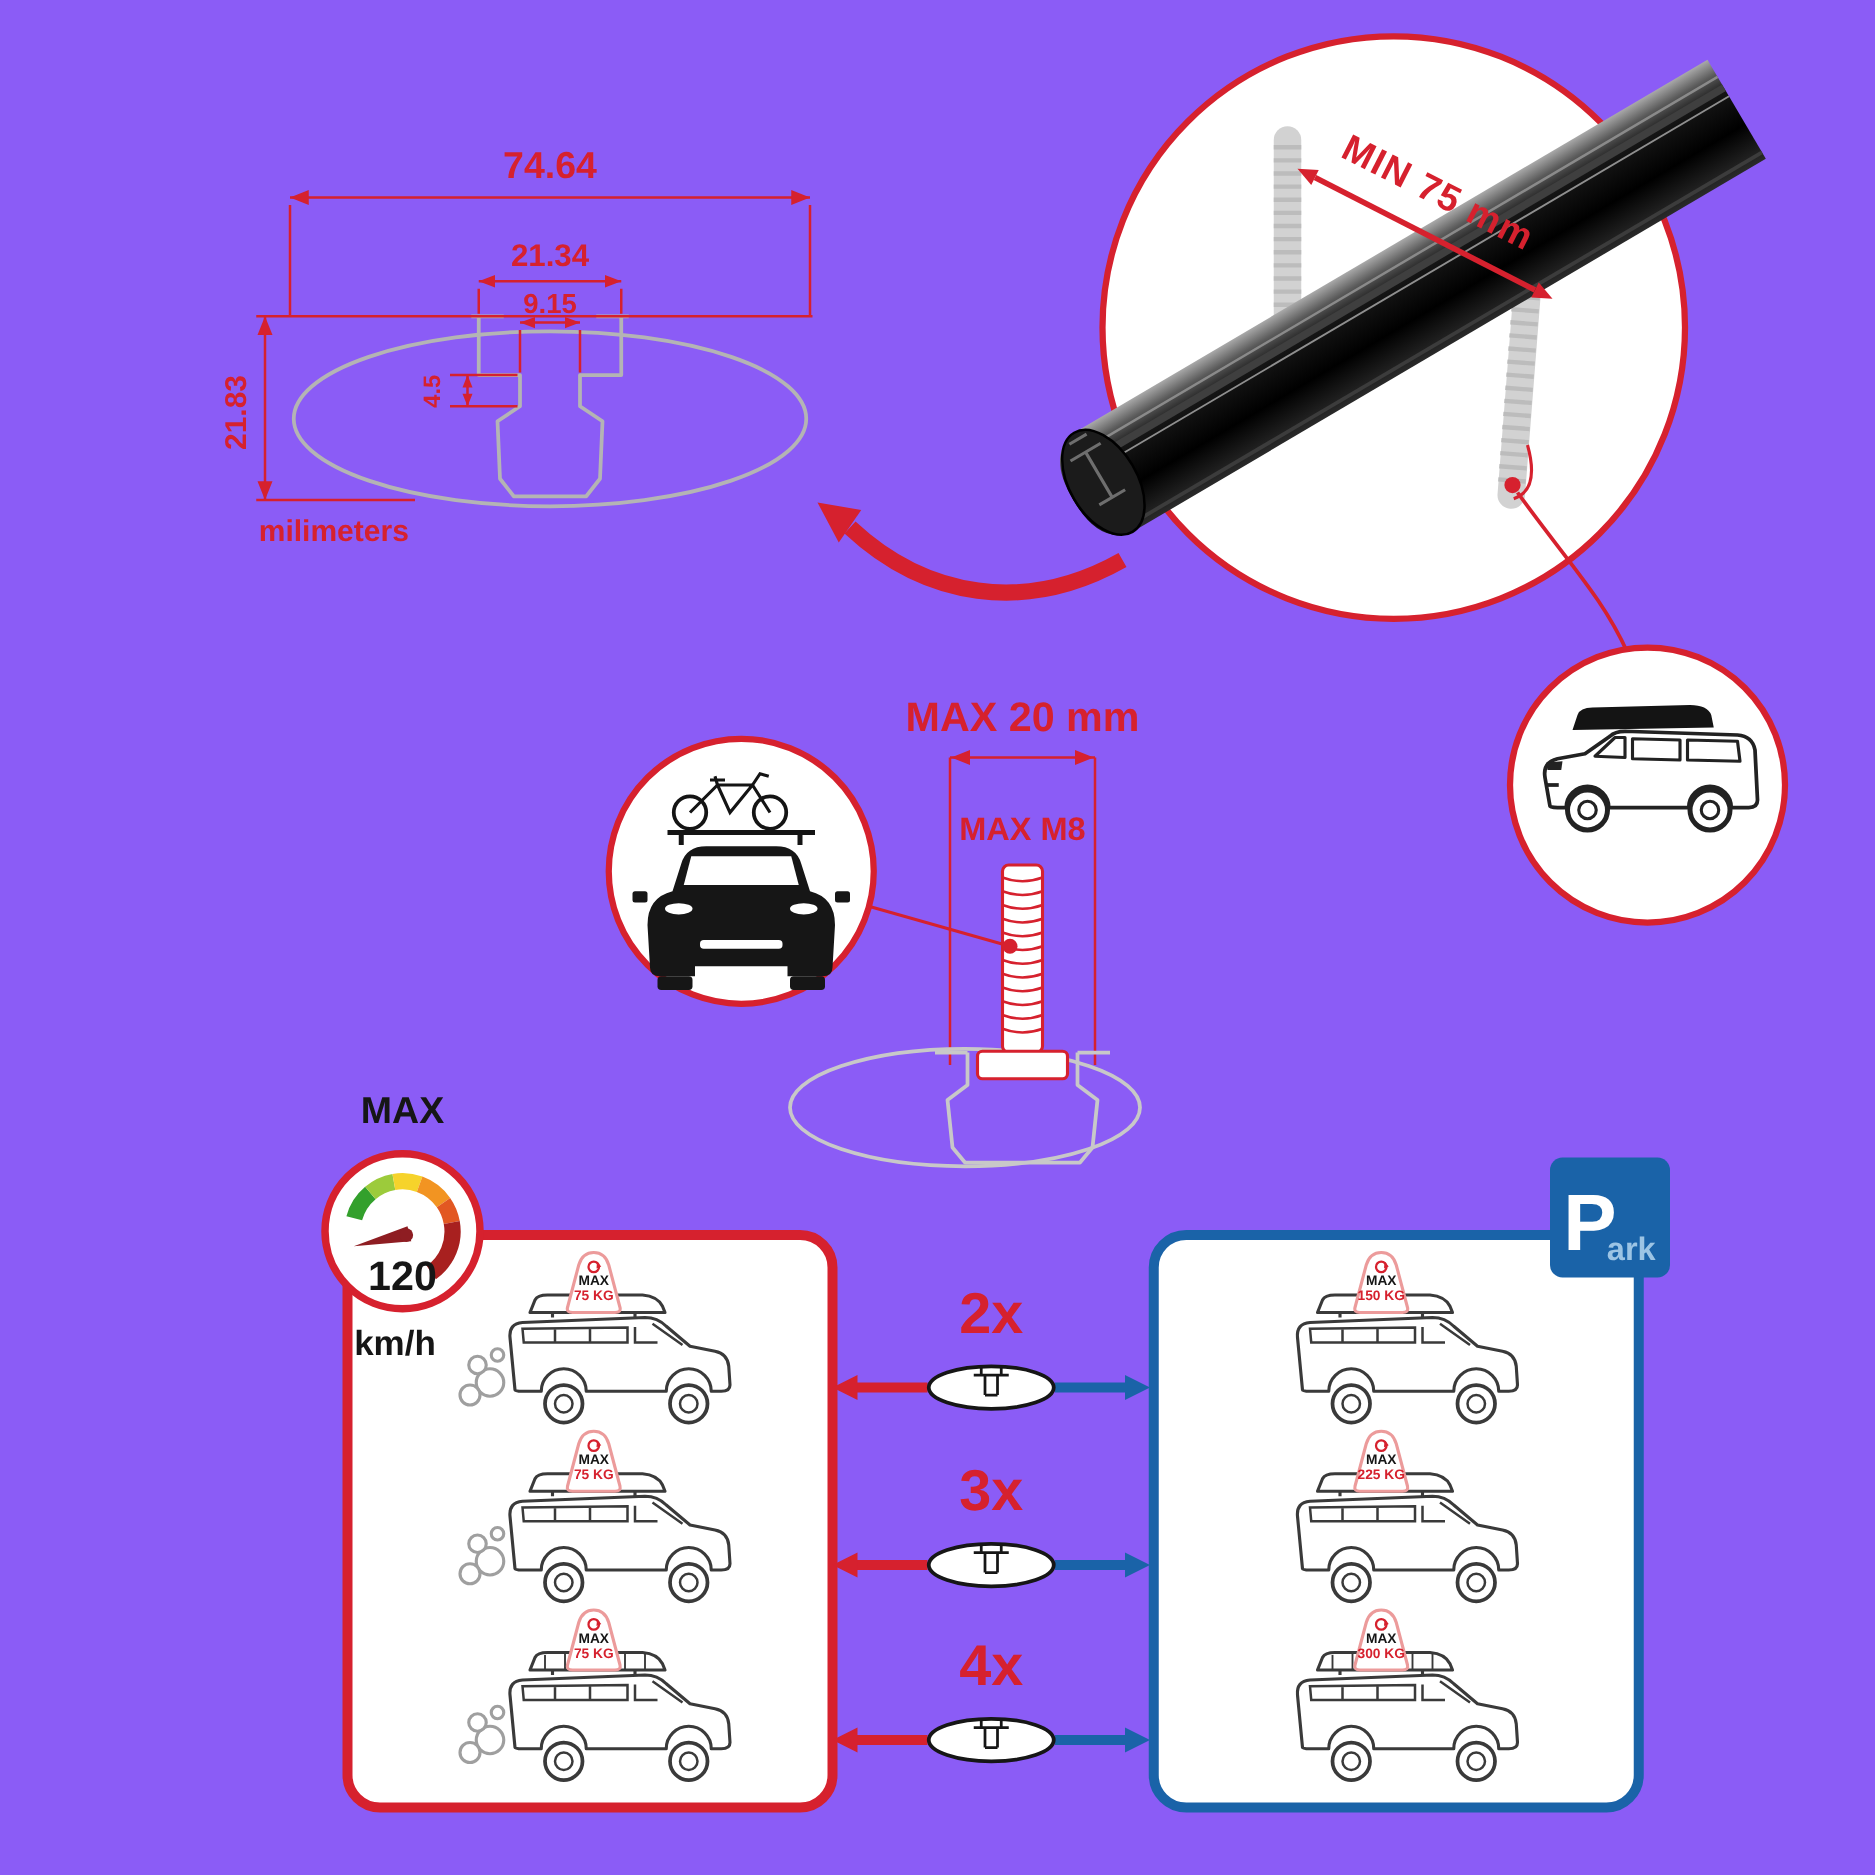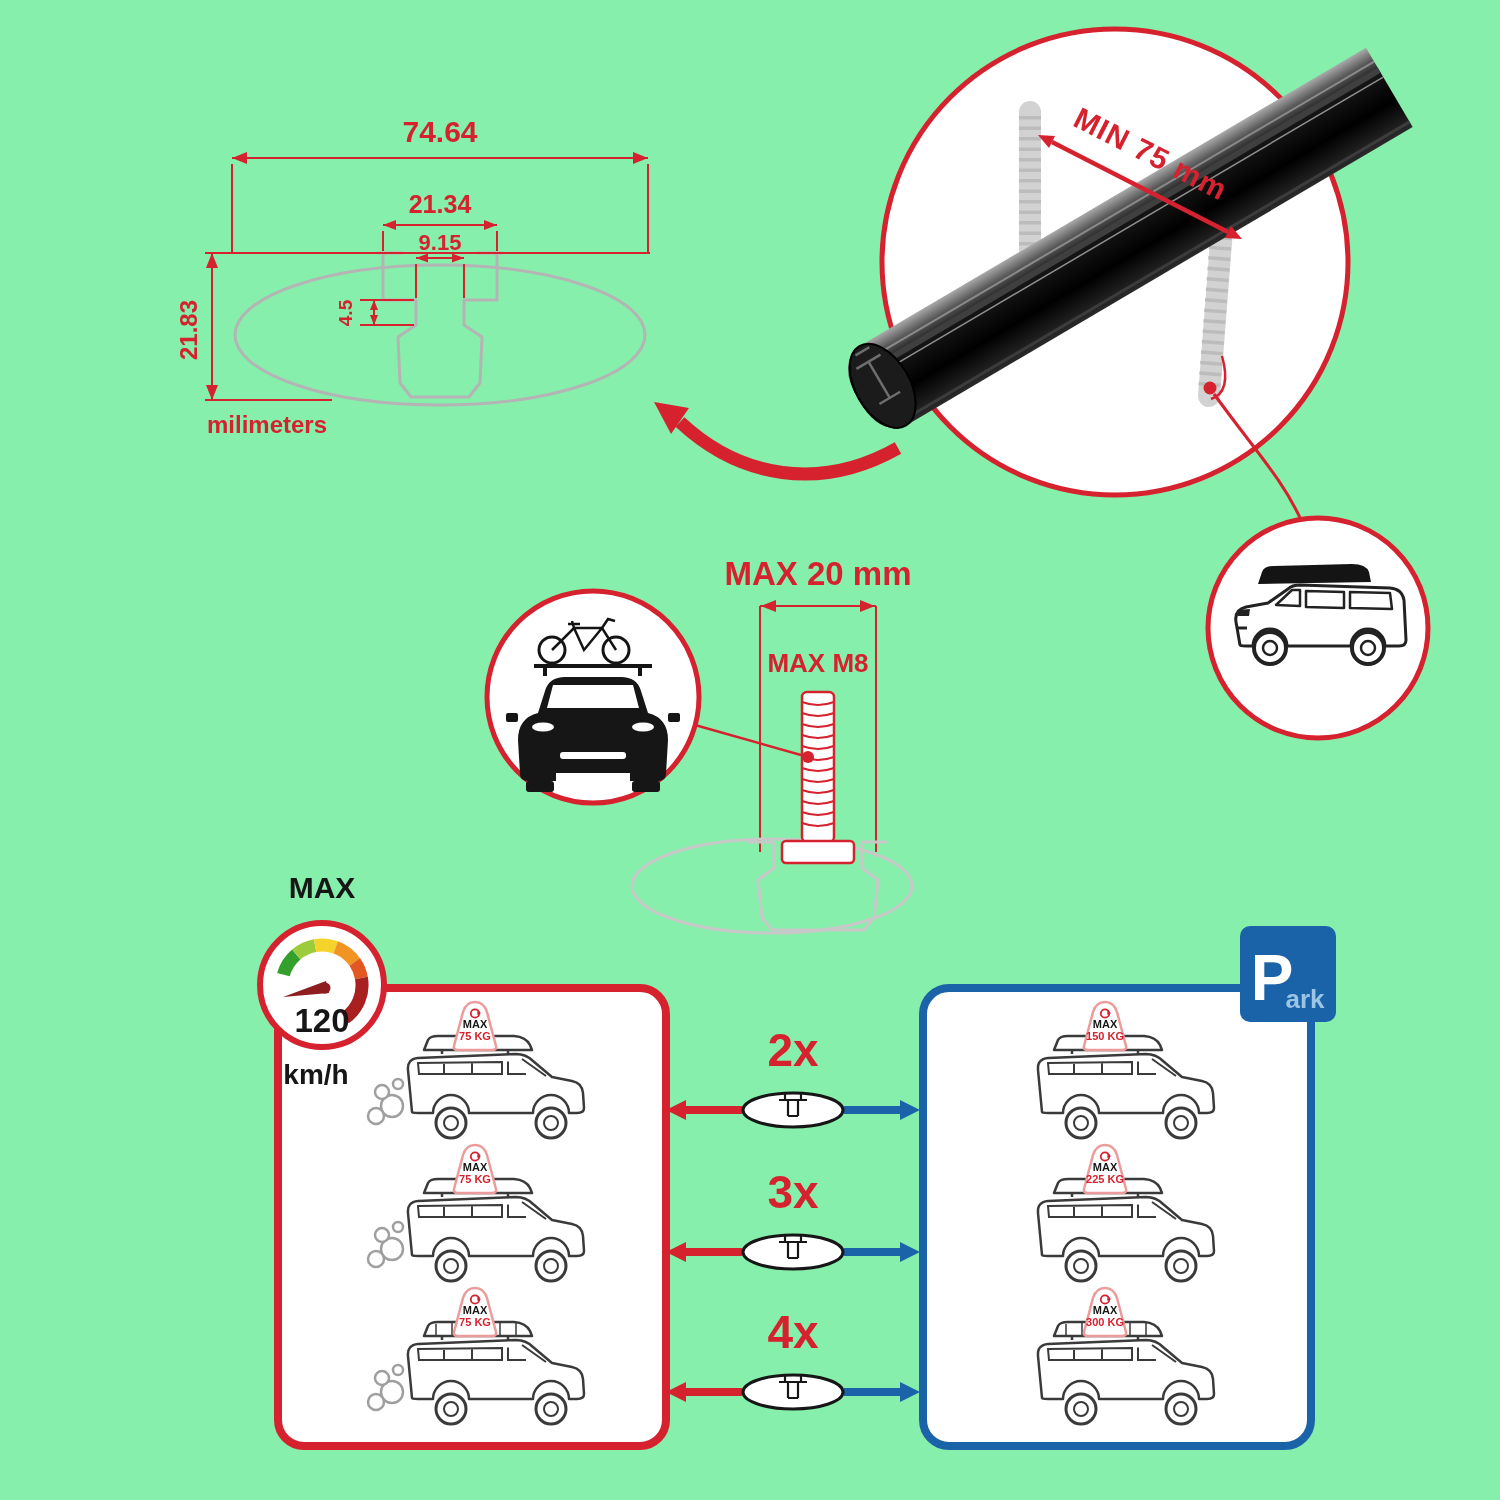--- a/index.html
+++ b/index.html
@@ -1,16 +1,16 @@
 <!DOCTYPE html>
 <html><head>
 <meta charset="utf-8">
 <style>
   html,body{margin:0;padding:0;background:#fff;}
-  .canvas{width:1500px;height:1500px;position:relative;background:#86efac;overflow:hidden;}
+  .canvas{width:1500px;height:1500px;position:relative;background:#8b5cf6;overflow:hidden;}
   svg{display:block;}
   text{font-family:"Liberation Sans","DejaVu Sans",sans-serif;}
   .dimtxt{fill:#d6212e;font-weight:600;}
   .redtxt{fill:#d6212e;font-weight:700;}
   .inktxt{fill:#161616;font-weight:700;}
 </style>
 </head>
 <body>
 
 <div class="canvas">

